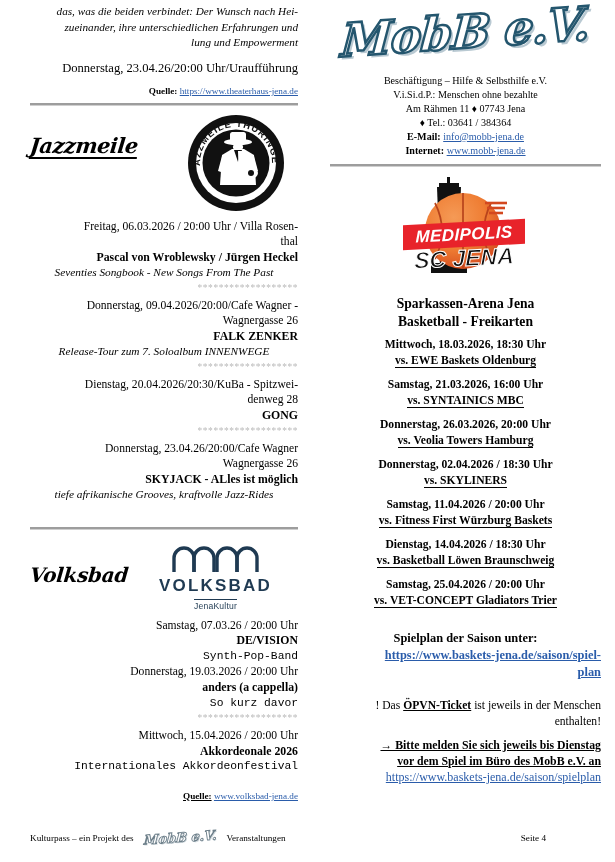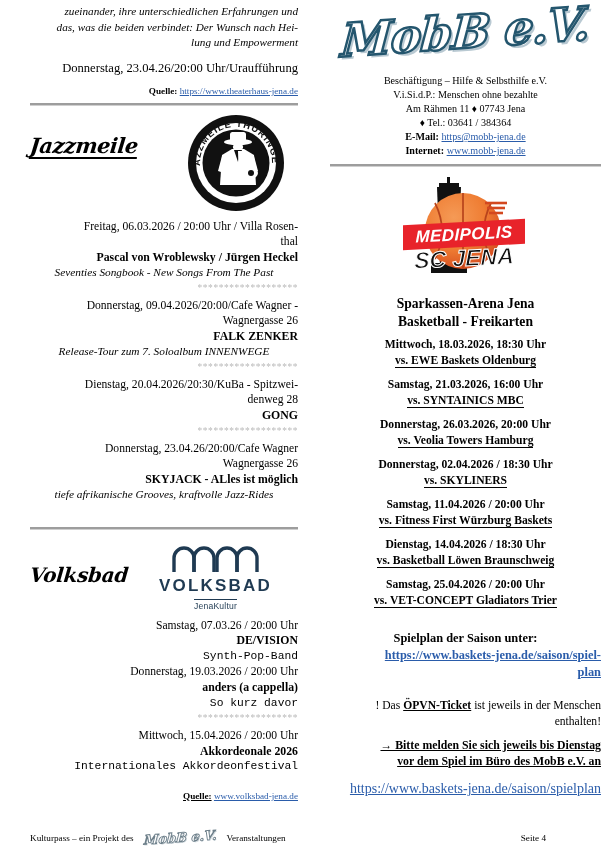--- a/index.html
+++ b/index.html
@@ -215,21 +215,21 @@
     font-weight: bold; font-size: 11.6px; line-height: 15.6px; text-align: right;
     margin-top: 17px;
   }
   .note-opvn .plain { font-weight: normal; }
   .note-opvn .u { text-decoration: underline; }
   .note-melden {
     font-weight: bold; font-size: 11.8px; line-height: 16px; text-align: right;
     margin-top: 8px; text-decoration: underline;
   }
   .note-small {
-    font-size: 14px; text-align: right; margin-top: 12px;
+    font-size: 12px; text-align: right; margin-top: 1px;
     color: #2a5caa; text-decoration: underline;
   }
 
   
   .footer {
     position: absolute; left: 0; bottom: 18px; width: 568px;
     padding: 0 22px 0 30px;
     font-size: 9.2px;
     display: flex; align-items: center;
   }
@@ -250,22 +250,22 @@
 </head>
 <body>
 
 <div class="page">
 
   <div class="col-left">
     <div class="inner-left">
 
       <div>
         <div class="body-it ra" style="padding-top:4px;">
+          <div>das, was die beiden verbindet: Der Wunsch nach Hei-</div>
           <div>zueinander, ihre unterschiedlichen Erfahrungen und</div>
-          <div>das, was die beiden verbindet: Der Wunsch nach Hei-</div>
           <div>lung und Empowerment</div>
         </div>
         <div class="headline ra" style="margin-top:9px;">Donnerstag, 23.04.26/20:00 Uhr/Uraufführung</div>
         <div class="quelle">
           <span class="lbl">Quelle:</span>
           <span class="link">https://www.theaterhaus-jena.de</span>
         </div>
         <div class="hr-grey"></div>
       </div>
 
@@ -406,21 +406,21 @@
         <div class="ctr" style="padding-top:6px;height:74px;">
           <span class="mobb-wordmark">MobB e.V.</span>
         </div>
         <div class="mobb-contact">
           <div class="norm">Beschäftigung – Hilfe &amp; Selbsthilfe e.V.</div>
           <div class="norm">V.i.Si.d.P.: Menschen ohne bezahlte</div>
           <div class="norm">Am Rähmen 11 ♦ 07743 Jena</div>
           <div class="norm">♦ Tel.: 03641 / 384364</div>
           <div>
             <span>E-Mail:</span>
-            <span class="link" style="font-weight:normal;">https@mobb-jena.de</span>
+            <span class="link" style="font-weight:normal;">info@mobb-jena.de</span>
           </div>
           <div>
             <span>Internet:</span>
             <span class="link" style="font-weight:normal;">www.mobb-jena.de</span>
           </div>
         </div>
         <div class="hr-grey" style="margin-top:6px;"></div>
       </div>
 
       <div style="display:flex;justify-content:center;margin-top:8px;">

